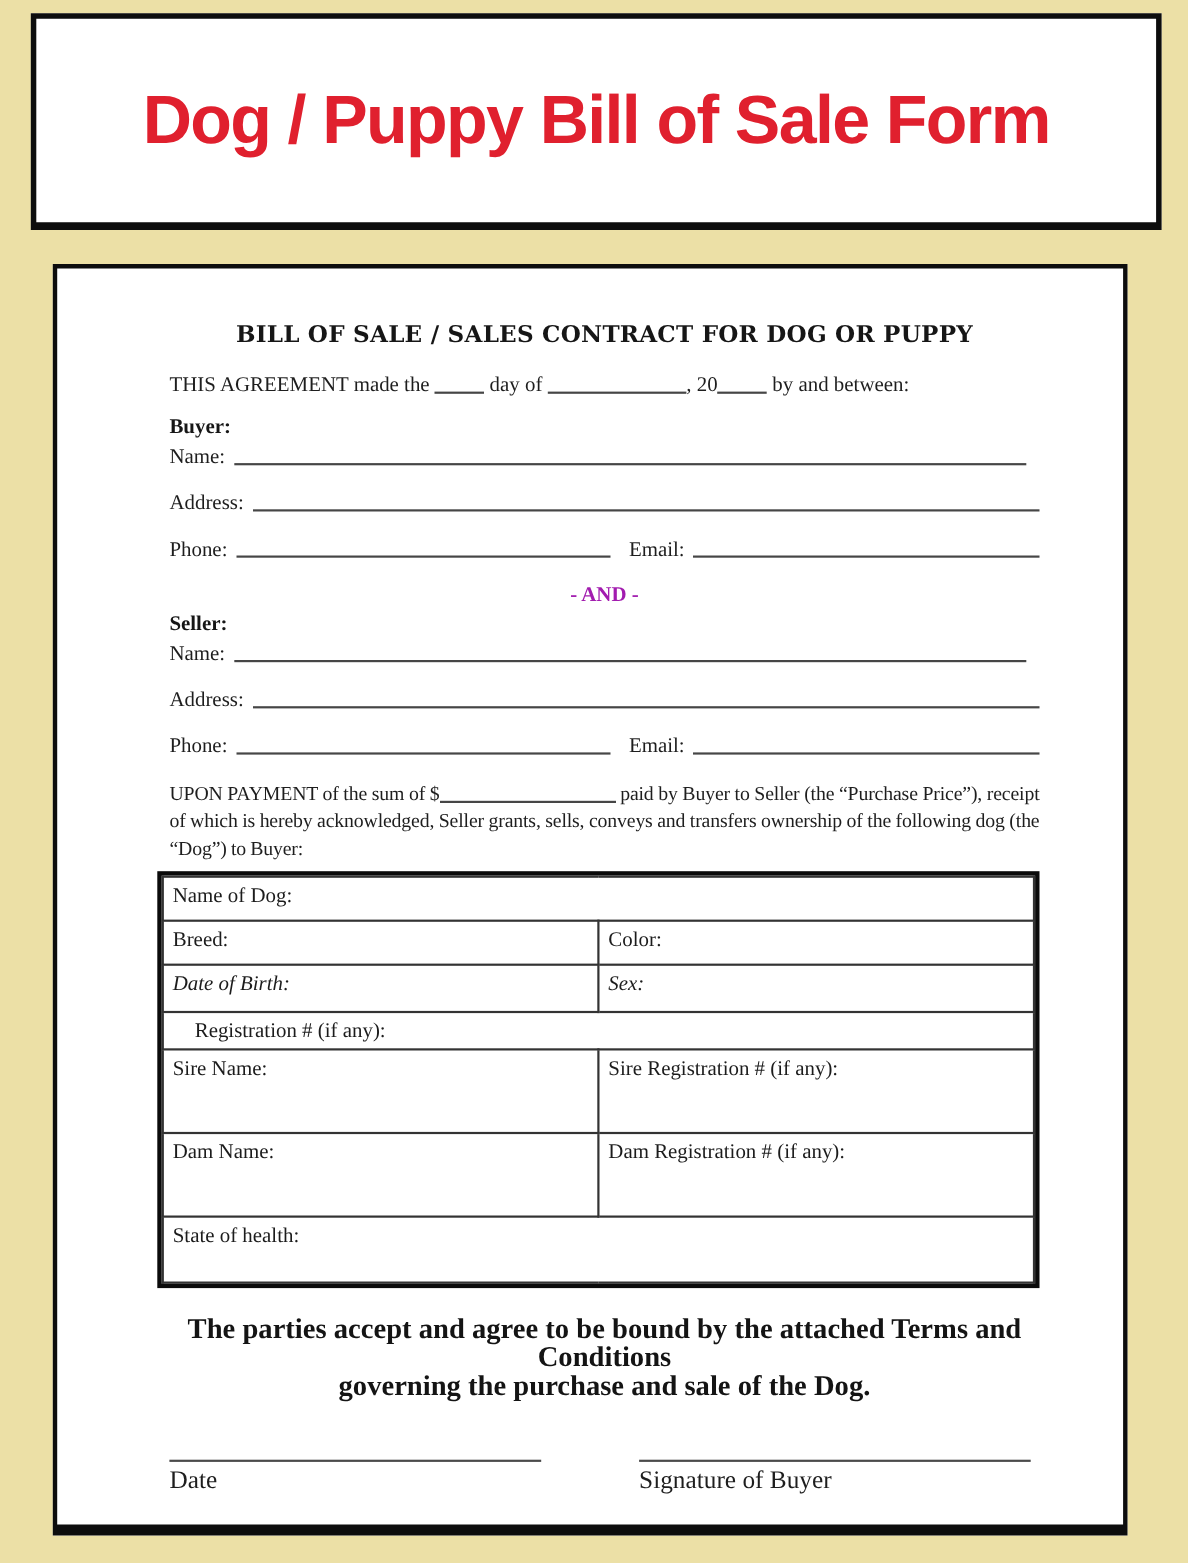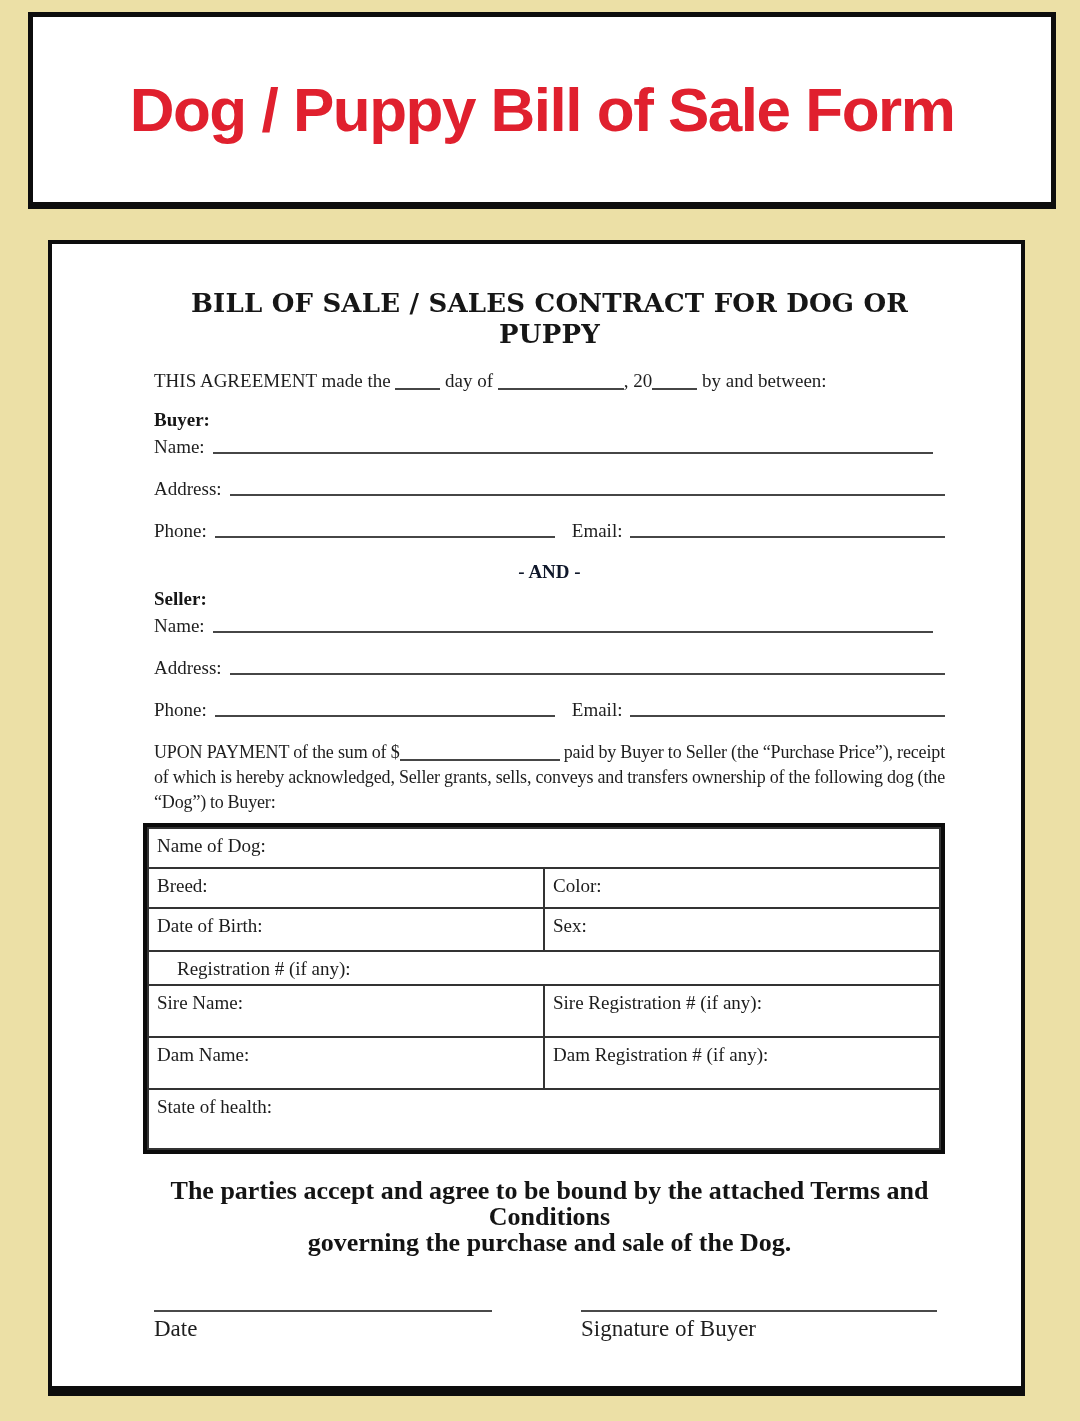--- a/index.html
+++ b/index.html
@@ -44,21 +44,21 @@
     border-bottom-width: 10px;
     padding: 0 76px 0 91px;
     font-size: 19px;
     line-height: 25px;
   }
   .doc-inner { margin-left: 11px; }
 
   .doc-title {
     font-family: "DejaVu Serif", serif;
     font-weight: bold;
-    font-size: 26px;
+    font-size: 21px;
     line-height: 31px;
     text-align: center;
     margin: 44px 0 18px 0;
     letter-spacing: 0.2px;
     color: #161616;
   }
 
   .agreement { margin-bottom: 14px; white-space: nowrap; }
 
   .blank {
@@ -79,21 +79,21 @@
   .fill-line {
     flex: 1 1 auto;
     border-bottom: 2px solid #464646;
     height: 0;
     margin: 0 0 5px 8px;
   }
   .fill-line.phone { flex: 0 0 340px; }
   .lbl.email { margin-left: 17px; }
   .line-row .end-gap { flex: 0 0 12px; }
 
-  .and-sep { text-align: center; font-weight: bold; margin-top: 16px; color: #0f172a; }
+  .and-sep { text-align: center; font-weight: bold; margin-top: 16px; color: #a21caf; }
 
   .payment {
     margin-top: 18px;
     text-align: justify;
     font-size: 18px;
     letter-spacing: -0.15px;
     word-spacing: -0.5px;
     line-height: 25px;
   }
 
@@ -110,23 +110,23 @@
     font-size: 19px;
   }
   .dog-table td {
     border: 2px solid #333333;
     vertical-align: top;
     padding: 4px 6px 2px 8px;
     color: #1c1c1c;
   }
   .dog-table .c1 { width: 47%; }
   .row-h40 td { height: 40px; }
-  .row-h38 td { height: 43px; }
+  .row-h38 td { height: 43px; font-style: italic; }
   .row-h34 td { height: 34px; padding-left: 28px; }
-  .row-h64 td { height: 52px; }
+  .row-h64 td { height: 76px; }
   .row-h60 td { height: 60px; }
   .stacked-second { margin-top: 14px; }
 
   .acceptance {
     margin-top: 24px;
     text-align: center;
     font-weight: bold;
     font-size: 26px;
     line-height: 26px;
     color: #141414;

